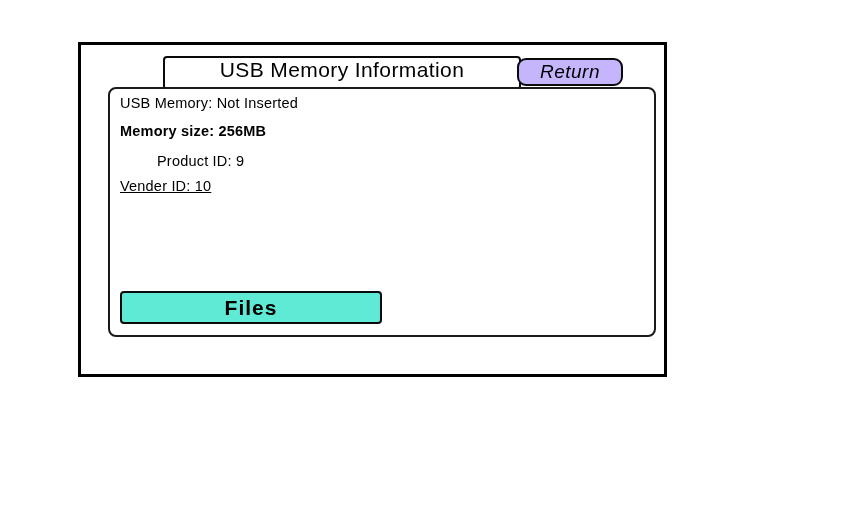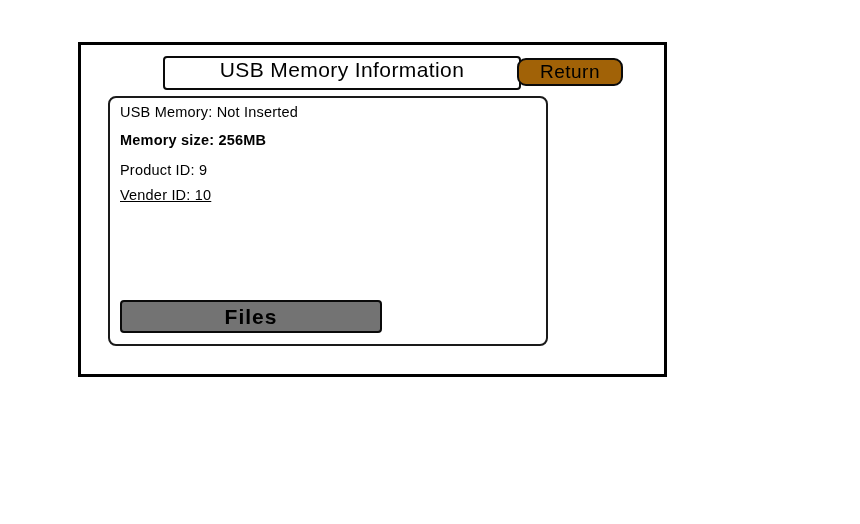--- a/index.html
+++ b/index.html
@@ -57,70 +57,71 @@
     left: 436px;
     top: 13px;
     width: 106px;
     height: 28px;
     border: 2px solid #0a0a0a;
     border-radius: 9px;
     box-sizing: border-box;
     display: flex;
     align-items: center;
     justify-content: center;
-    background: #a16207;
+    background: #c4b5fd;
     cursor: pointer;
+    font-style: italic;
   }
   .return-btn .return-text {
     font-size: 19px;
     letter-spacing: 0.5px;
     white-space: nowrap;
     color: #000000;
   }
 
   
   .info-panel {
     position: absolute;
     left: 27px;
-    top: 51px;
-    width: 440px;
+    top: 42px;
+    width: 548px;
     height: 250px;
     border: 2px solid #1a1a1a;
     border-radius: 8px;
     box-sizing: border-box;
     background: #ffffff;
   }
   .info-line {
     position: absolute;
     left: 10px;
     font-size: 14.5px;
     letter-spacing: 0.2px;
     line-height: 18px;
     white-space: nowrap;
     color: #000000;
   }
   .info-line.l0 { top: 5px;  }
   .info-line.l1 { top: 33px; font-weight: bold; }
-  .info-line.l2 { top: 63px; }
+  .info-line.l2 { top: 63px; margin-left: 37px; }
   .info-line.l3 { top: 88px; text-decoration: underline; }
 
   
   .files-btn {
     position: absolute;
     left: 10px;
     top: 202px;
     width: 262px;
     height: 33px;
     border: 2px solid #0a0a0a;
     border-radius: 4px;
     box-sizing: border-box;
     display: flex;
     align-items: center;
     justify-content: center;
-    background: #737373;
+    background: #5eead4;
     cursor: pointer;
   }
   .files-btn .files-text {
     font-size: 21px;
     font-weight: bold;
     letter-spacing: 1px;
     white-space: nowrap;
     color: #000000;
   }
 </style>

